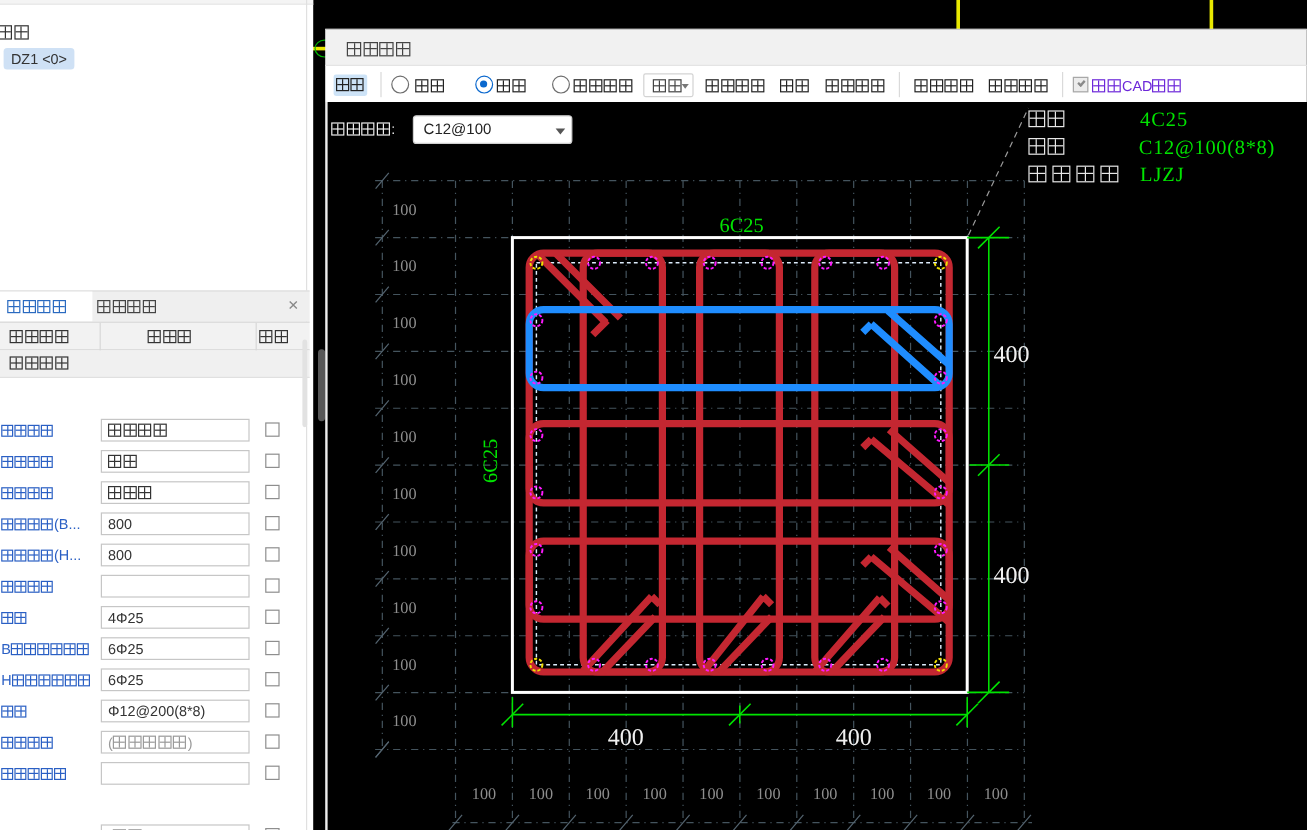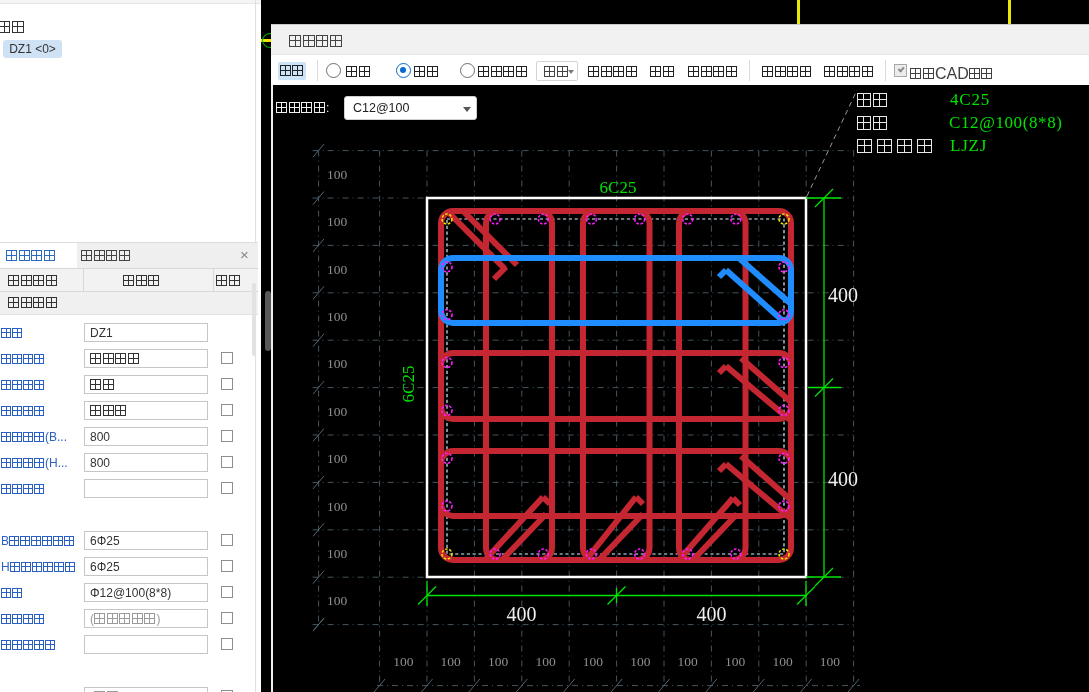--- a/index.html
+++ b/index.html
@@ -41,24 +41,20 @@
 <div class="abs" style="left:8px;top:5px;font-size:12px;color:#333;font-weight:bold"><i class="cj s12"></i><i class="cj s12"></i><i class="cj s12"></i><i class="cj s12"></i></div>
 <div class="abs" style="left:123px;top:5px;font-size:12px;color:#333;font-weight:bold"><i class="cj s12"></i><i class="cj s12"></i><i class="cj s12"></i></div>
 <div class="abs" style="left:216px;top:5px;font-size:12px;color:#333;font-weight:bold"><i class="cj s12"></i><i class="cj s12"></i></div>
 <div class="abs" style="left:83px;top:0;width:1px;height:24px;background:#d8d8d8"></div>
 <div class="abs" style="left:213px;top:0;width:1px;height:24px;background:#d8d8d8"></div>
 </div>
 <div class="abs" style="left:0;top:292px;width:258px;height:23px;background:#f0f0f0;border-bottom:1px solid #e0e0e0">
       <div class="abs" style="left:8px;top:4px;font-size:12px;color:#333"><i class="cj s12"></i><i class="cj s12"></i><i class="cj s12"></i><i class="cj s12"></i></div>
     </div>
 
-<div class="abs" style="left:0;top:315px;width:258px;height:26px">
-      <div class="abs lbl" style="left:1px;top:11px"><i class="cj s11"></i><i class="cj s11"></i></div>
-      <div class="ibox" style="top:8px;color:#333">DZ1</div>
-    </div>
 
 <div class="abs" style="left:0;top:341px;width:258px;height:26px">
       <div class="abs lbl" style="left:1px;top:11px"><i class="cj s11"></i><i class="cj s11"></i><i class="cj s11"></i><i class="cj s11"></i></div>
       <div class="ibox" style="top:8px;color:#333"><i class="cj s12"></i><i class="cj s12"></i><i class="cj s12"></i><i class="cj s12"></i></div>
       <div class="cb" style="top:11px"></div>
     </div>
 
 <div class="abs" style="left:0;top:367px;width:258px;height:26px">
       <div class="abs lbl" style="left:1px;top:11px"><i class="cj s11"></i><i class="cj s11"></i><i class="cj s11"></i><i class="cj s11"></i></div>
       <div class="ibox" style="top:8px;color:#333"><i class="cj s12"></i><i class="cj s12"></i></div>
@@ -82,36 +78,41 @@
       <div class="ibox" style="top:8px;color:#333">800</div>
       <div class="cb" style="top:11px"></div>
     </div>
 
 <div class="abs" style="left:0;top:471px;width:258px;height:26px">
       <div class="abs lbl" style="left:1px;top:11px"><i class="cj s11"></i><i class="cj s11"></i><i class="cj s11"></i><i class="cj s11"></i></div>
       <div class="ibox" style="top:8px;color:#333"></div>
       <div class="cb" style="top:11px"></div>
     </div>
 
+<div class="abs" style="left:0;top:497px;width:258px;height:26px">
+      <div class="abs lbl" style="left:1px;top:11px"><i class="cj s11"></i><i class="cj s11"></i></div>
+      <div class="ibox" style="top:8px;color:#333">4Φ25</div>
+      <div class="cb" style="top:11px"></div>
+    </div>
 
 <div class="abs" style="left:0;top:523px;width:258px;height:26px">
       <div class="abs lbl" style="left:1px;top:11px">B<i class="cj s11"></i><i class="cj s11"></i><i class="cj s11"></i><i class="cj s11"></i><i class="cj s11"></i><i class="cj s11"></i></div>
       <div class="ibox" style="top:8px;color:#333">6Φ25</div>
       <div class="cb" style="top:11px"></div>
     </div>
 
 <div class="abs" style="left:0;top:549px;width:258px;height:26px">
       <div class="abs lbl" style="left:1px;top:11px">H<i class="cj s11"></i><i class="cj s11"></i><i class="cj s11"></i><i class="cj s11"></i><i class="cj s11"></i><i class="cj s11"></i></div>
       <div class="ibox" style="top:8px;color:#333">6Φ25</div>
       <div class="cb" style="top:11px"></div>
     </div>
 
 <div class="abs" style="left:0;top:575px;width:258px;height:26px">
       <div class="abs lbl" style="left:1px;top:11px"><i class="cj s11"></i><i class="cj s11"></i></div>
-      <div class="ibox" style="top:8px;color:#333">Φ12@100(8*8)</div>
+      <div class="ibox" style="top:8px;color:#333">Φ12@200(8*8)</div>
       <div class="cb" style="top:11px"></div>
     </div>
 
 <div class="abs" style="left:0;top:601px;width:258px;height:26px">
       <div class="abs lbl" style="left:1px;top:11px"><i class="cj s11"></i><i class="cj s11"></i><i class="cj s11"></i><i class="cj s11"></i></div>
       <div class="ibox" style="top:8px;color:#9a9a9a">(<i class="cj s12"></i><i class="cj s12"></i><i class="cj s12"></i><i class="cj s12"></i><i class="cj s12"></i>)</div>
       <div class="cb" style="top:11px"></div>
     </div>
 
 <div class="abs" style="left:0;top:627px;width:258px;height:26px">
@@ -150,21 +151,21 @@
 <div class="abs" style="left:317px;top:10px;font-size:12px;color:#222"><i class="cj s12"></i><i class="cj s12"></i><i class="cj s12"></i><i class="cj s12"></i></div>
 <div class="abs" style="left:379px;top:10px;font-size:12px;color:#222"><i class="cj s12"></i><i class="cj s12"></i></div>
 <div class="abs" style="left:417px;top:10px;font-size:12px;color:#222"><i class="cj s12"></i><i class="cj s12"></i><i class="cj s12"></i><i class="cj s12"></i></div>
 <div class="abs" style="left:478px;top:5px;width:1px;height:21px;background:#dadada"></div>
 <div class="abs" style="left:491px;top:10px;font-size:12px;color:#222"><i class="cj s12"></i><i class="cj s12"></i><i class="cj s12"></i><i class="cj s12"></i></div>
 <div class="abs" style="left:553px;top:10px;font-size:12px;color:#222"><i class="cj s12"></i><i class="cj s12"></i><i class="cj s12"></i><i class="cj s12"></i></div>
 <div class="abs" style="left:614px;top:5px;width:1px;height:21px;background:#dadada"></div>
 <div class="abs" style="left:623px;top:9px;width:13px;height:13px;border:1px solid #a8a8a8;background:#ececec">
       <div class="abs" style="left:2.5px;top:2px;width:6px;height:3.5px;border-left:2px solid #8a8a8a;border-bottom:2px solid #8a8a8a;transform:rotate(-48deg)"></div>
     </div>
-<div class="abs" style="left:639px;top:10px;font-size:16px;color:#404040"><i class="cj s12"></i><i class="cj s12"></i>CAD<i class="cj s12"></i><i class="cj s12"></i></div>
+<div class="abs" style="left:639px;top:10px;font-size:12px;color:#6d28d9"><i class="cj s12"></i><i class="cj s12"></i>CAD<i class="cj s12"></i><i class="cj s12"></i></div>
 </div>
 <div class="abs" style="left:271px;top:85px;width:2px;height:607px;background:#ededed"></div>
 <svg class="abs" style="left:271px;top:85px" width="818" height="607" viewBox="271 85 818 607">
     <g stroke="#44545e" stroke-width="1" stroke-dasharray="6 4 1 4">
       <line x1="379.6" y1="150.6" x2="379.6" y2="685.6"></line>
       <line x1="427.0" y1="150.6" x2="427.0" y2="685.6"></line>
       <line x1="474.4" y1="150.6" x2="474.4" y2="685.6"></line>
       <line x1="521.8" y1="150.6" x2="521.8" y2="685.6"></line>
       <line x1="569.2" y1="150.6" x2="569.2" y2="685.6"></line>
       <line x1="616.6" y1="150.6" x2="616.6" y2="685.6"></line>

